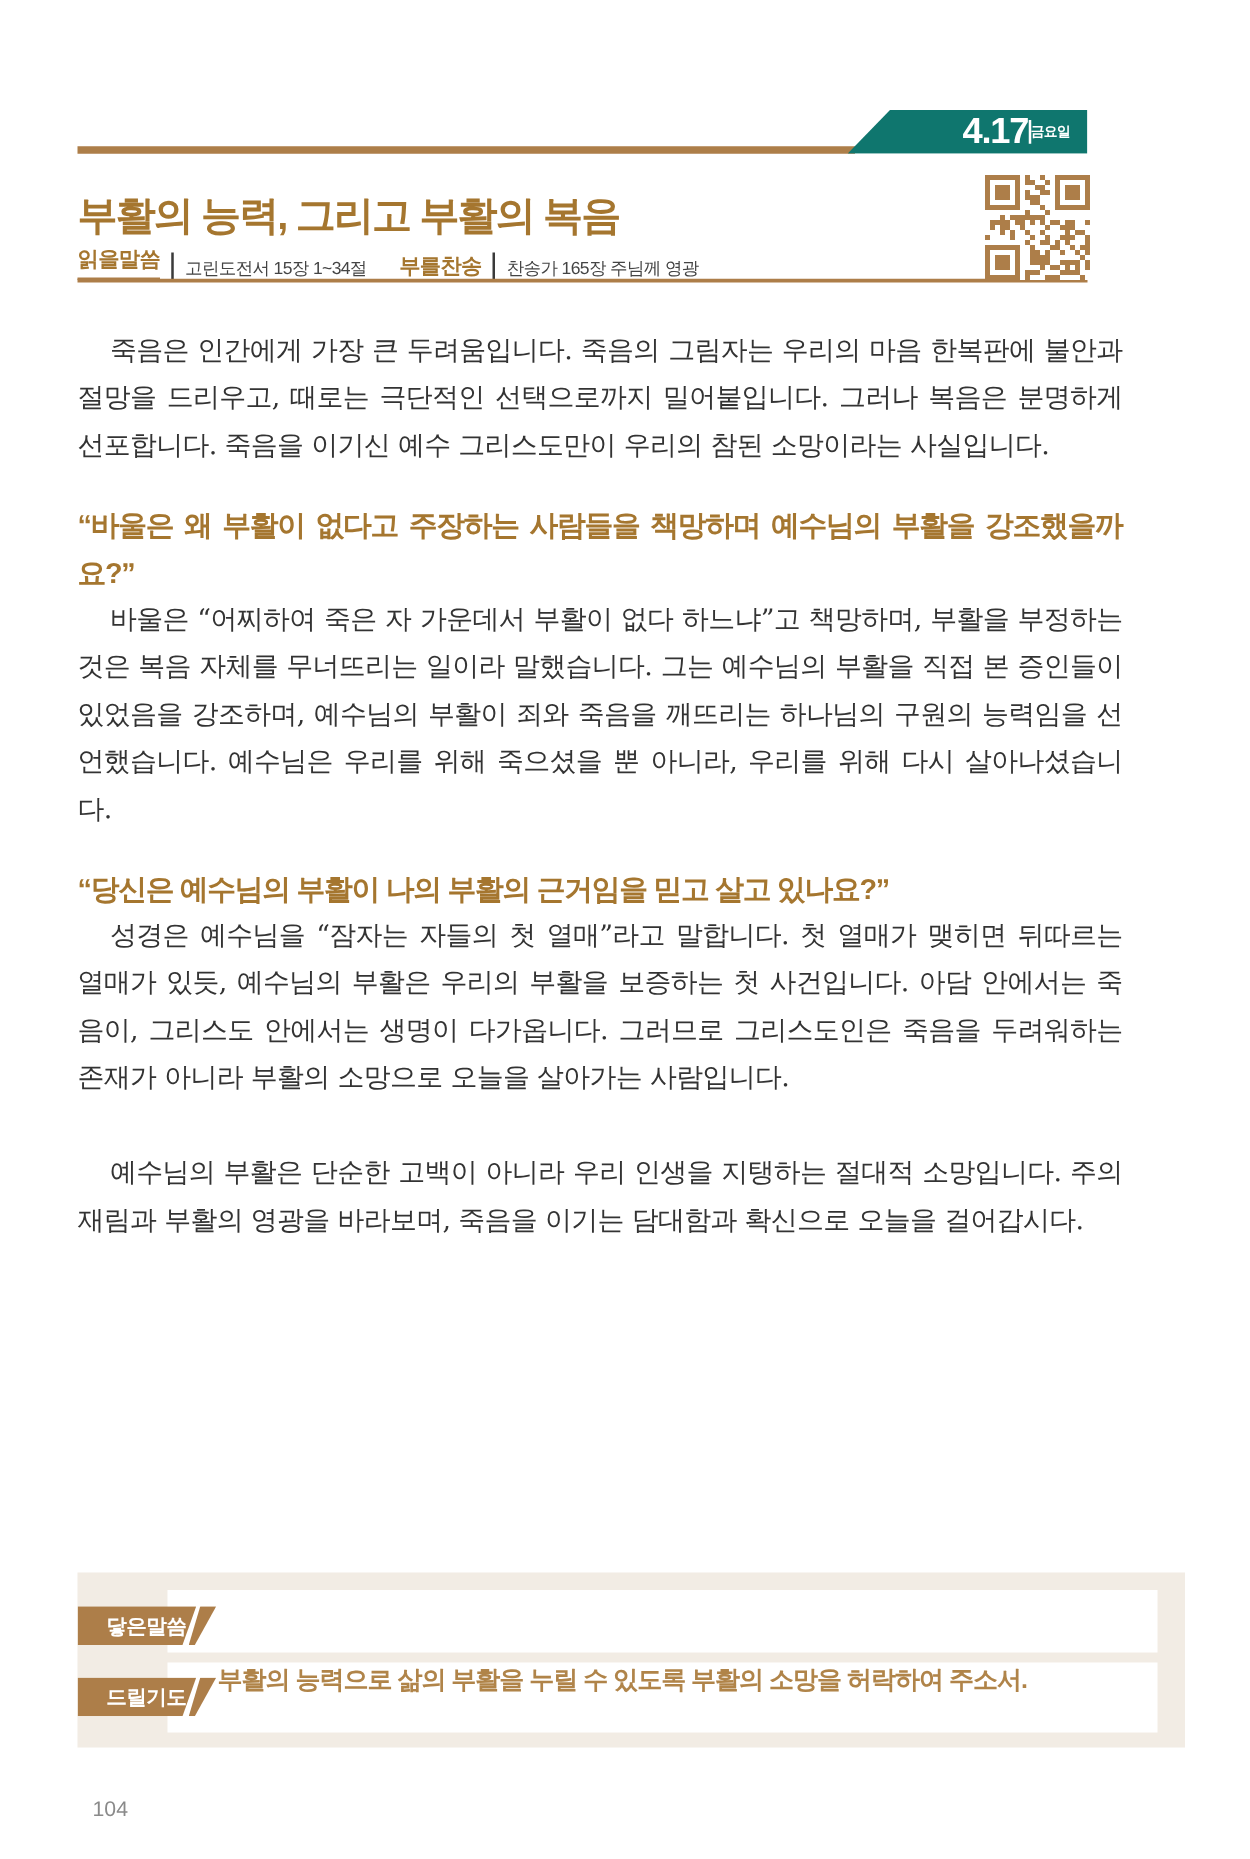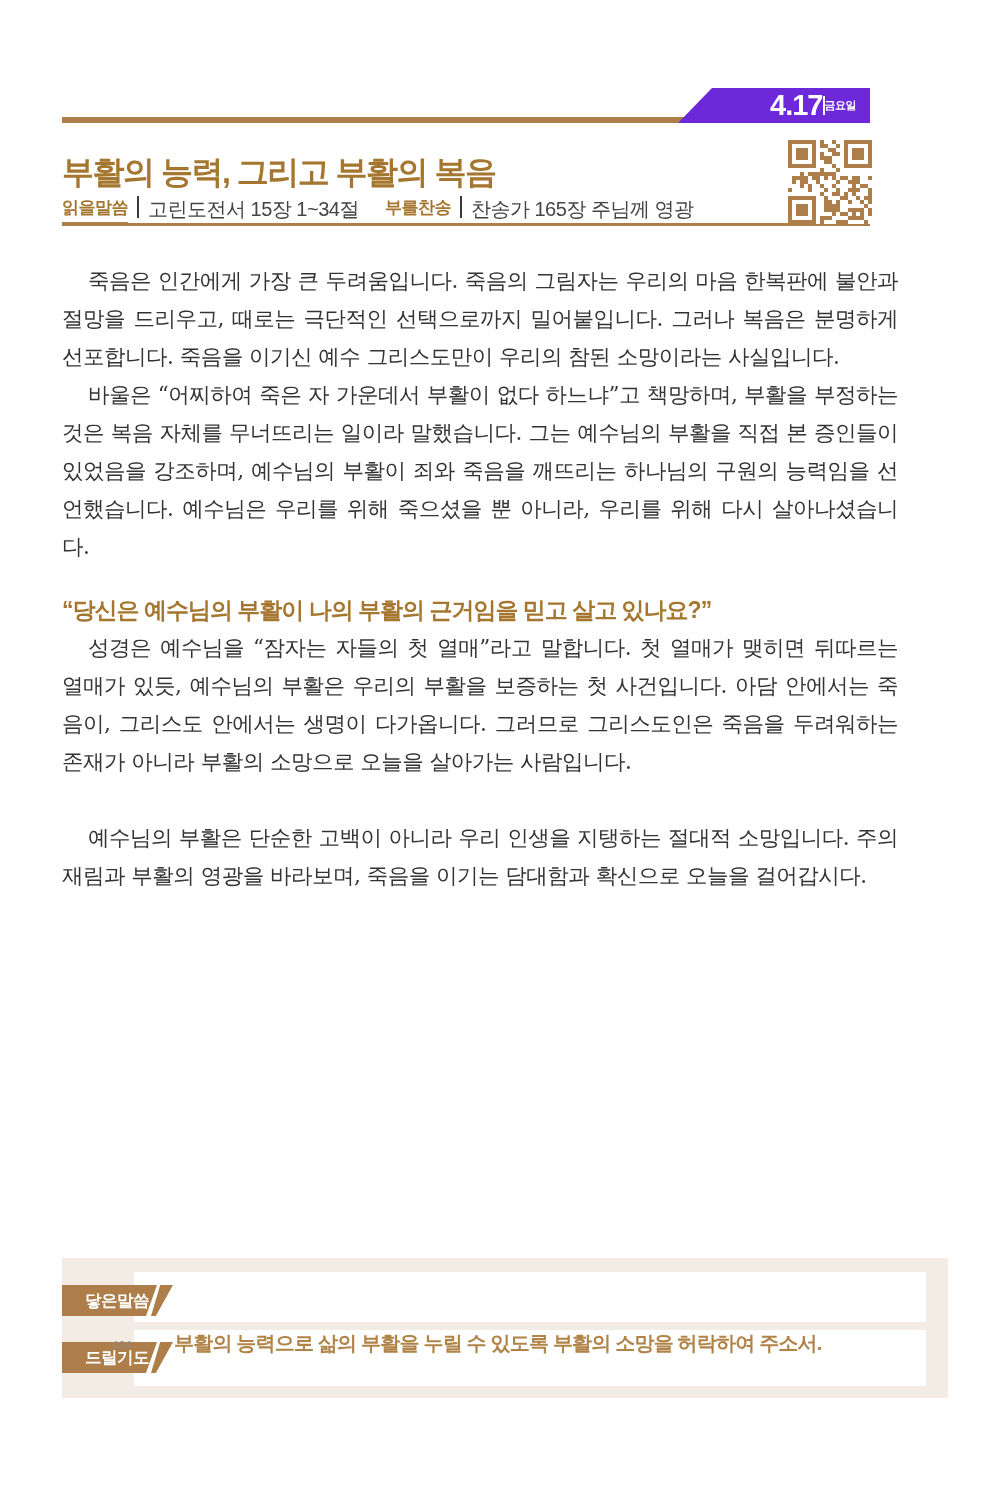--- a/index.html
+++ b/index.html
@@ -6,38 +6,38 @@
   html,body { background:#ffffff; }
   .page {
     position:relative; width:1000px; height:1487px; background:#fff; overflow:hidden;
     font-family:"Liberation Sans", sans-serif;
   }
 
   
   .header-bar { position:absolute; top:88px; left:62px; width:808px; height:35px; }
   .header-bar .bar-line { position:absolute; left:0; right:186px; bottom:0; height:6px; background:#ad7e49; }
   .date-banner {
-    position:absolute; right:0; top:0; width:192px; height:35px; background:#6d28d9;
+    position:absolute; right:0; top:0; width:192px; height:35px; background:#0f766e;
     clip-path:polygon(34px 0, 100% 0, 100% 100%, 0 100%);
     display:flex; align-items:center; justify-content:flex-end; padding-right:14px; gap:0;
   }
   .date-banner .date { color:#fff; font-size:29px; font-weight:bold; letter-spacing:-1px; }
   .date-banner .vbar { width:2px; height:19px; background:#fff; }
   .date-banner .weekday { color:#fff; font-size:11px; font-weight:bold; letter-spacing:-0.5px; }
 
   
   .title {
     position:absolute; top:139px; left:62px; width:700px;
     font-size:32px; font-weight:800; color:#a5762f; letter-spacing:-1.5px;margin-top:12px;
   }
-  .refs { position:absolute; top:196px; left:62px; height:28px; display:flex; align-items:flex-start; }
+  .refs { position:absolute; top:196px; left:62px; height:28px; display:flex; align-items:flex-end; }
   .ref-label { color:#a5762f; font-size:17px; font-weight:bold; letter-spacing:-0.5px;
     border-bottom:2px solid #ad7e49; padding-bottom:3px; }
   .ref-sep { width:2px; height:22px; background:#3a3a3a; margin:0 9px; }
-  .ref-text { color:#444; font-size:20px; letter-spacing:-0.5px; }
+  .ref-text { color:#444; font-size:14px; letter-spacing:-0.5px; }
   .ref-gap { width:26px; }
   .head-rule { position:absolute; top:223px; left:62px; width:808px; height:3px; background:#ad7e49; }
 
   .qr { position:absolute; top:140px; left:788px; width:84px; height:84px; background:#fff; }
 
   
   .main { position:absolute; top:262px; left:62px; width:836px; }
   .para {
     font-family:"DejaVu Serif", serif; color:#333; font-size:21.5px; line-height:38px;
     text-align:justify; text-indent:26px; letter-spacing:-0.5px;
@@ -60,21 +60,21 @@
   .flag-1 { top:27px; }
   .flag-2 { top:84px; }
   .flag-box {
     background:#ad7e49; color:#fff; font-size:16.5px; font-weight:bold; letter-spacing:-0.5px;
     display:flex; align-items:center; padding:0 8px 0 23px; height:100%;
     clip-path:polygon(0 0, 100% 0, calc(100% - 11px) 100%, 0 100%);
   }
   .flag-tail { width:22px; height:100%; background:#ad7e49;
     clip-path:polygon(42% 0, 100% 0, 22% 100%, 0 100%); margin-left:-6px; }
 
-  .page-num { position:absolute; top:1339px; left:74px; color:#8a8a8a; font-size:11px;margin-left:39px; }
+  .page-num { position:absolute; top:1438px; left:74px; color:#8a8a8a; font-size:17px; }
 </style>
 </head>
 <body>
 
 <div class="page">
 
   <div class="header-bar">
     <div class="bar-line"></div>
     <div class="date-banner">
       <span class="date">4.17</span>
@@ -217,20 +217,21 @@
         <rect x="32" y="80" width="4" height="4" fill="#ad7e49"></rect>
         <rect x="48" y="80" width="4" height="4" fill="#ad7e49"></rect>
         <rect x="52" y="80" width="4" height="4" fill="#ad7e49"></rect>
         <rect x="56" y="80" width="4" height="4" fill="#ad7e49"></rect>
         <rect x="76" y="80" width="4" height="4" fill="#ad7e49"></rect>
       </svg>
   </div>
 
   <div class="main">
     <p class="para">죽음은 인간에게 가장 큰 두려움입니다. 죽음의 그림자는 우리의 마음 한복판에 불안과 절망을 드리우고, 때로는 극단적인 선택으로까지 밀어붙입니다. 그러나 복음은 분명하게 선포합니다. 죽음을 이기신 예수 그리스도만이 우리의 참된 소망이라는 사실입니다.</p>
+    <p class="question">“바울은 왜 부활이 없다고 주장하는 사람들을 책망하며 예수님의 부활을 강조했을까요?”</p>
     <p class="para q-follow">바울은 “어찌하여 죽은 자 가운데서 부활이 없다 하느냐”고 책망하며, 부활을 부정하는 것은 복음 자체를 무너뜨리는 일이라 말했습니다. 그는 예수님의 부활을 직접 본 증인들이 있었음을 강조하며, 예수님의 부활이 죄와 죽음을 깨뜨리는 하나님의 구원의 능력임을 선언했습니다. 예수님은 우리를 위해 죽으셨을 뿐 아니라, 우리를 위해 다시 살아나셨습니다.</p>
     <p class="question">“당신은 예수님의 부활이 나의 부활의 근거임을 믿고 살고 있나요?”</p>
     <p class="para q-follow">성경은 예수님을 “잠자는 자들의 첫 열매”라고 말합니다. 첫 열매가 맺히면 뒤따르는 열매가 있듯, 예수님의 부활은 우리의 부활을 보증하는 첫 사건입니다. 아담 안에서는 죽음이, 그리스도 안에서는 생명이 다가옵니다. 그러므로 그리스도인은 죽음을 두려워하는 존재가 아니라 부활의 소망으로 오늘을 살아가는 사람입니다.</p>
     <p class="para last-para">예수님의 부활은 단순한 고백이 아니라 우리 인생을 지탱하는 절대적 소망입니다. 주의 재림과 부활의 영광을 바라보며, 죽음을 이기는 담대함과 확신으로 오늘을 걸어갑시다.</p>
   </div>
 
   <div class="footer-box">
     <div class="white-field field-1"></div>
     <div class="white-field field-2">
       <span class="prayer-text">부활의 능력으로 삶의 부활을 누릴 수 있도록 부활의 소망을 허락하여 주소서.</span>

